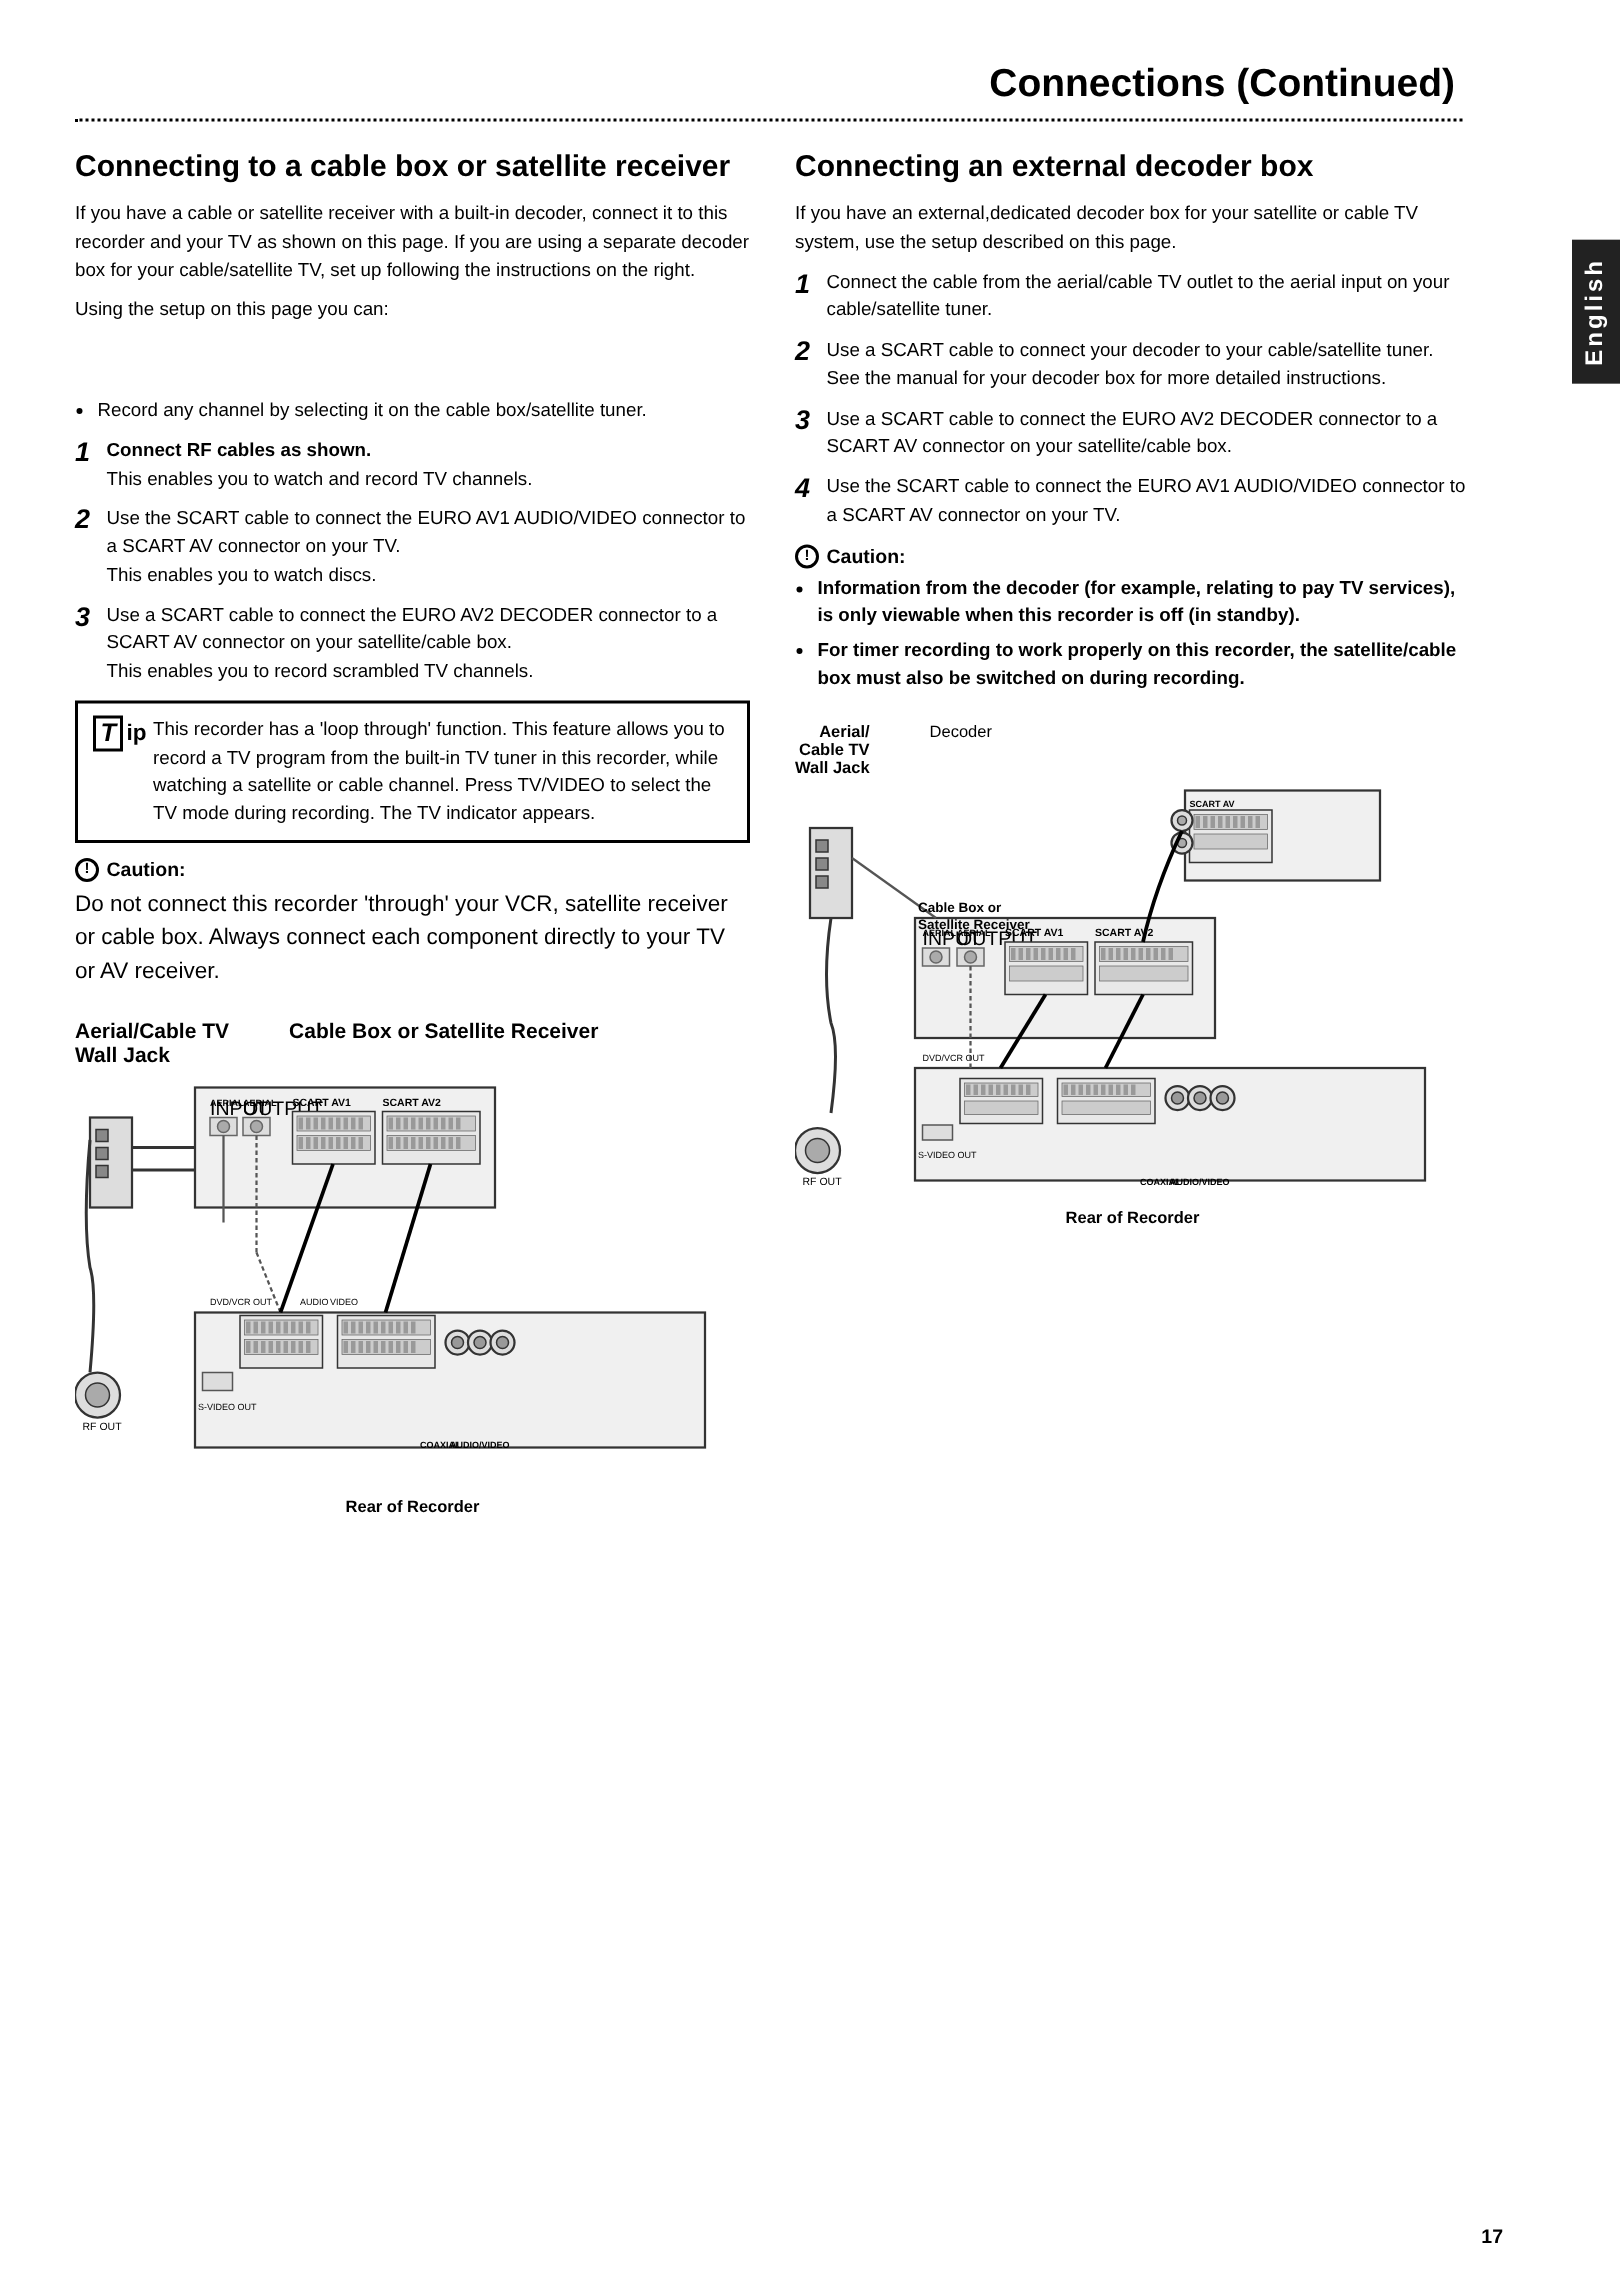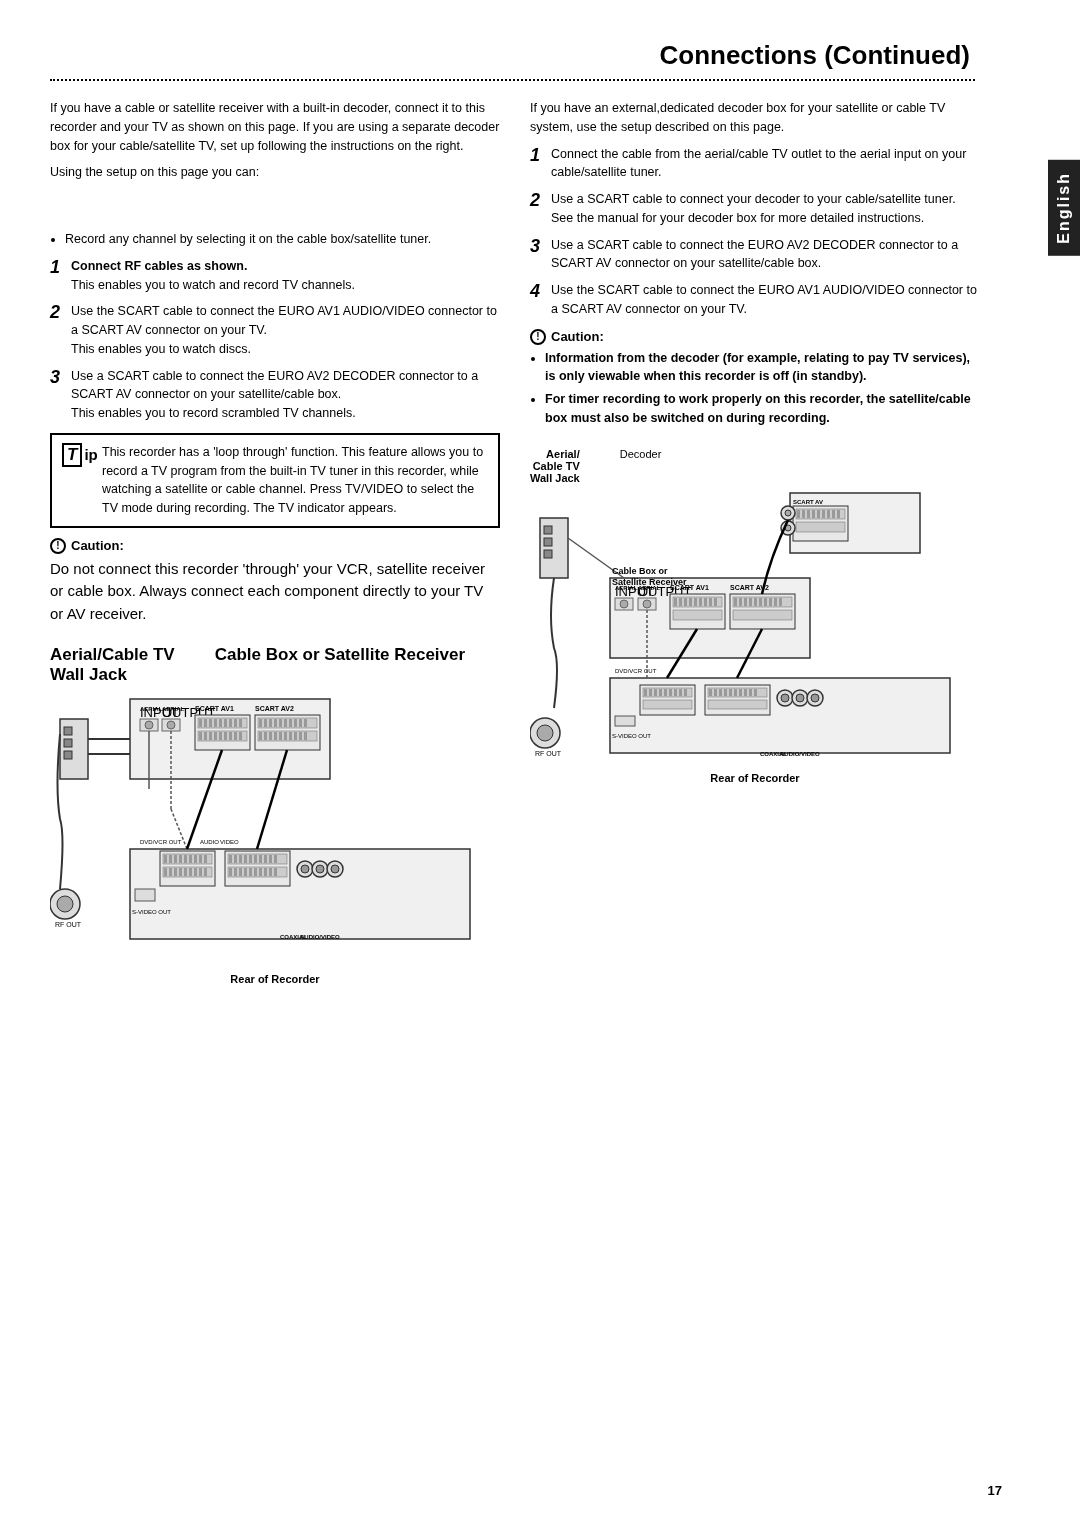--- a/index.html
+++ b/index.html
@@ -207,20 +207,21 @@
 
   <div class="english-tab">English</div>
 
   <div class="page-title">Connections (Continued)</div>
 
   <hr class="dotted-line">
 
   <div class="two-col">
 
     <div class="col-left">
+      <div class="section-title">Connecting to a cable box or satellite receiver</div>
 
       <div class="section-body">If you have a cable or satellite receiver with a built-in decoder, connect it to this recorder and your TV as shown on this page. If you are using a separate decoder box for your cable/satellite TV, set up following the instructions on the right.</div>
 
       <div class="section-body">Using the setup on this page you can:</div>
 
       <ul class="bullet-list">
         <li>Record any channel by selecting it on the cable box/satellite tuner.</li>
       </ul>
 
       <div class="numbered-step">
@@ -257,21 +258,21 @@
 
       <div class="caution-section">
         <div class="caution-title">
           <span class="caution-icon">!</span>
           <b>Caution:</b>
         </div>
         <div class="caution-text">Do not connect this recorder 'through' your VCR, satellite receiver or cable box. Always connect each component directly to your TV or AV receiver.</div>
       </div>
 
       <div style="margin-top:20px;">
-        <div style="display:flex;gap:8px;font-size:17px;margin-bottom:4px;">
+        <div style="display:flex;gap:8px;font-size:14px;margin-bottom:4px;">
           <div>
             <b>Aerial/Cable TV</b><br>
             <b>Wall Jack</b>
           </div>
           <div style="margin-left:32px;font-weight:bold;">Cable Box or Satellite Receiver</div>
         </div>
         <svg class="diagram-svg" width="450" height="280" viewBox="0 0 450 280">
 
           <rect x="10" y="30" width="28" height="60" fill="#ddd" stroke="#333" stroke-width="1.5"></rect>
           <rect x="14" y="38" width="8" height="8" fill="#888" stroke="#333" stroke-width="1"></rect>
@@ -419,20 +420,21 @@
 
           <text x="230" y="250" font-size="6" font-weight="bold">COAXIAL</text>
           <text x="250" y="250" font-size="6" font-weight="bold">AUDIO/VIDEO</text>
         </svg>
         <div class="rear-label">Rear of Recorder</div>
       </div>
 
     </div>
 
     <div class="col-right">
+      <div class="section-title">Connecting an external decoder box</div>
 
       <div class="section-body">If you have an external,dedicated decoder box for your satellite or cable TV system, use the setup described on this page.</div>
 
       <div class="numbered-step">
         <span class="step-num">1</span>
         <div class="step-text">Connect the cable from the aerial/cable TV outlet to the aerial input on your cable/satellite tuner.</div>
       </div>
 
       <div class="numbered-step">
         <span class="step-num">2</span>

